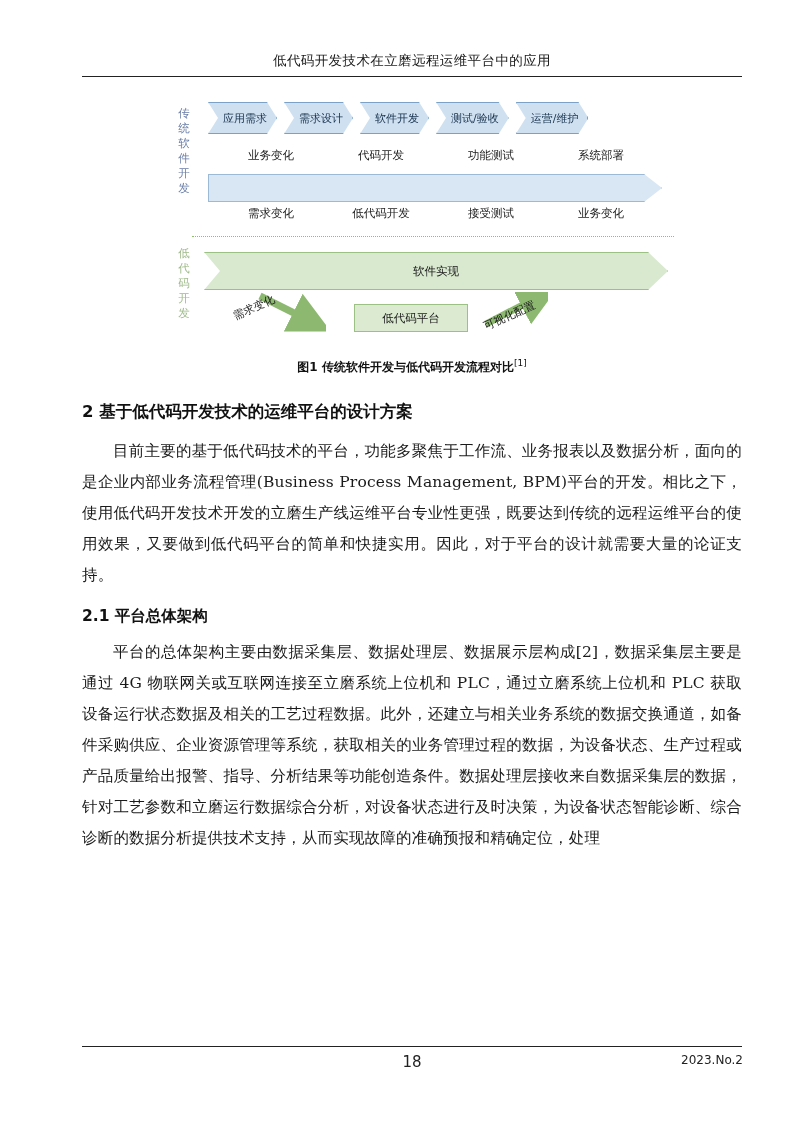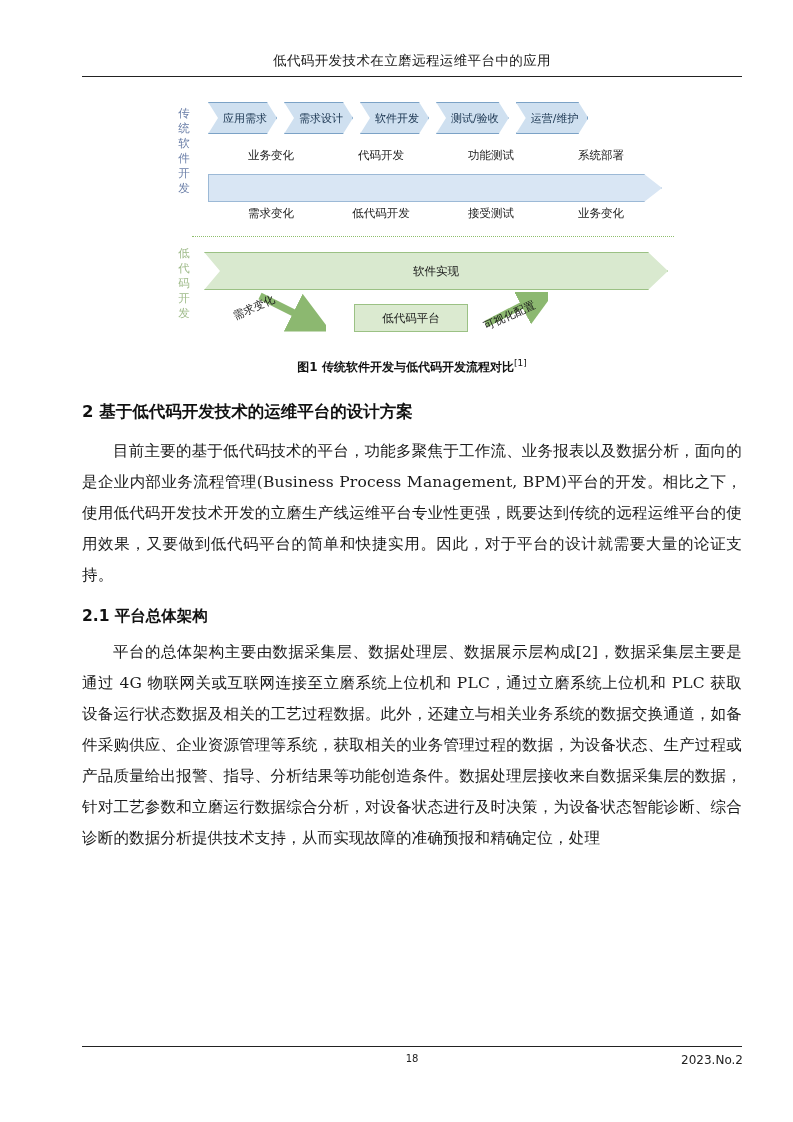--- a/index.html
+++ b/index.html
@@ -231,21 +231,21 @@
     width: 660px;
     border-top: 1.2px solid #222;
   }
   .footer-page {
     position: absolute;
     left: 66px;
     top: 1053px;
     width: 660px;
     text-align: center;
     font-family: "DejaVu Sans", "Liberation Sans", sans-serif;
-    font-size: 10px;
+    font-size: 15px;
     color: #222;
   }
   .footer-right {
     position: absolute;
     right: 66px;
     top: 1053px;
     font-family: "DejaVu Sans", "Liberation Sans", sans-serif;
     font-size: 12px;
     color: #222;
   }

